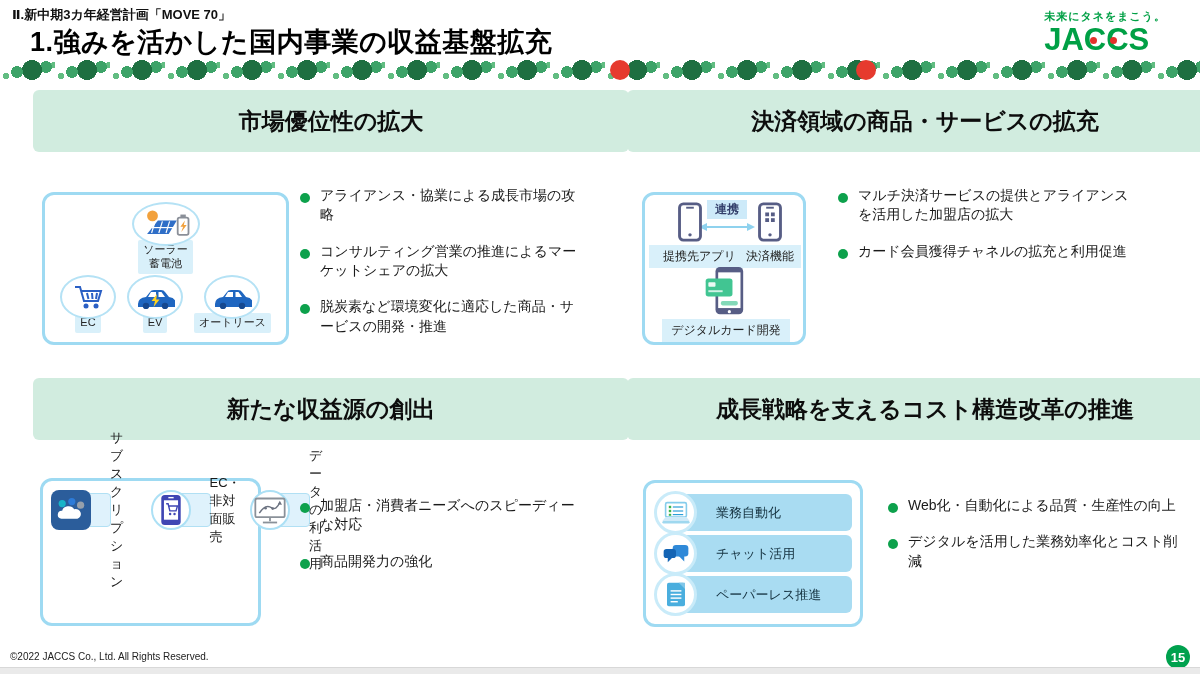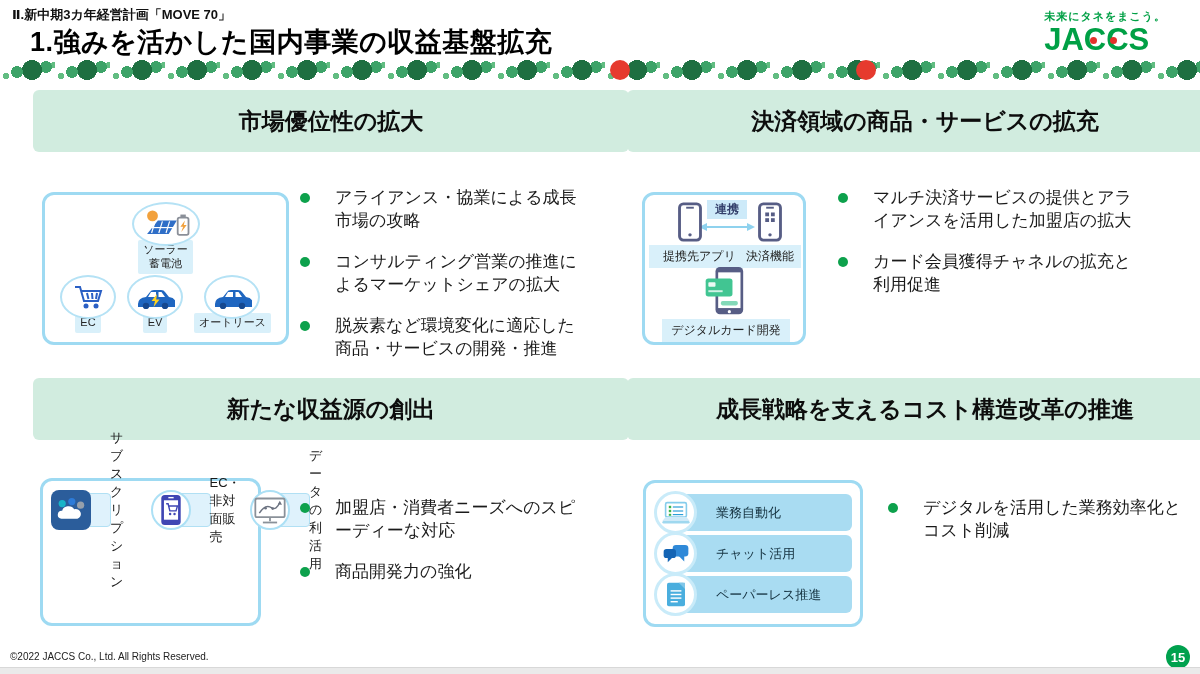--- a/index.html
+++ b/index.html
@@ -27,21 +27,21 @@
   .red-dot{position:absolute;width:20px;height:20px;border-radius:50%;background:#e63a2e;top:2px;}
   .red-dot.r1{left:610px}.red-dot.r2{left:856px}
 
   
   .panel-head{position:absolute;width:596px;height:62px;background:#d1ecdf;border-radius:6px;
     display:flex;align-items:center;justify-content:center;font-size:23px;font-weight:bold;color:#0d0d0d;}
   .ph0{left:33px;top:90px}.ph1{left:627px;top:90px}.ph2{left:33px;top:378px}.ph3{left:627px;top:378px}
 
   
   .bullets{position:absolute;list-style:none;margin:0;padding:0;}
-  .bullets li{display:flex;gap:25px;margin-bottom:17px;font-size:17px;line-height:1.38;color:#1a1a1a;}
+  .bullets li{display:flex;gap:10px;margin-bottom:17px;font-size:14px;line-height:1.38;color:#1a1a1a;}
   .bullets .dot{flex:0 0 auto;width:10px;height:10px;border-radius:50%;background:#0da14c;margin-top:7px;}
   .b0{left:300px;top:186px;width:280px}
   .b1{left:838px;top:186px;width:302px}
   .b2{left:300px;top:496px;width:282px}
   .b3{left:888px;top:496px;width:294px}
 
   
   .diagram{position:absolute;background:#fff;border:3px solid #9edaf2;border-radius:12px;box-sizing:border-box;}
   .dg0{left:42px;top:192px;width:247px;height:153px;display:flex;flex-direction:column;justify-content:space-between;padding:7px 4px 9px;}
   .icon-row{display:flex;justify-content:space-evenly;align-items:flex-start;}
@@ -357,20 +357,24 @@
       </div>
       <div class="cost-bar">
           <span>ペーパーレス推進</span>
         </div>
     </div>
   </div>
 
   <ul class="bullets b3">
     <li>
         <i class="dot"></i>
+        <span>Web化・自動化による品質・生産性の向上</span>
+      </li>
+    <li>
+        <i class="dot"></i>
         <span>デジタルを活用した業務効率化とコスト削減</span>
       </li>
   </ul>
 
   <div class="copyright">©2022 JACCS Co., Ltd. All Rights Reserved.</div>
   <div class="page-badge">15</div>
   <div class="bottom-strip"></div>
 
 </div>
 

